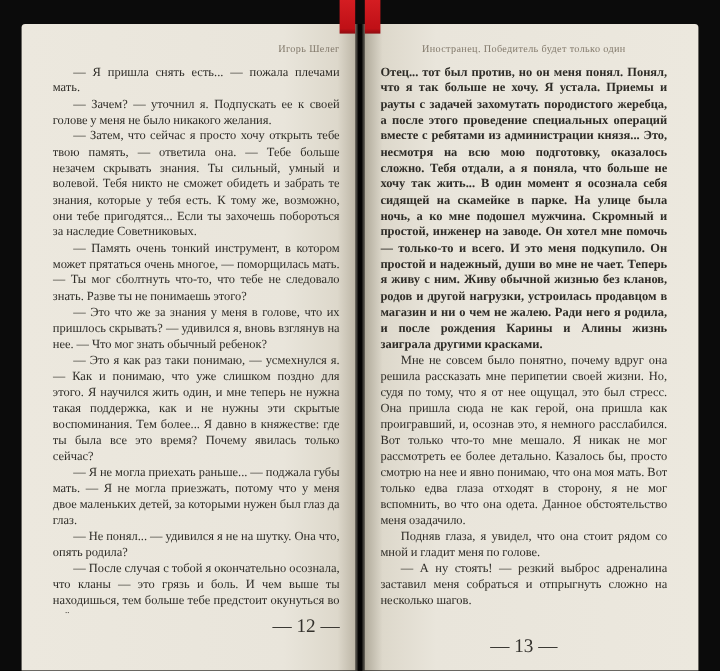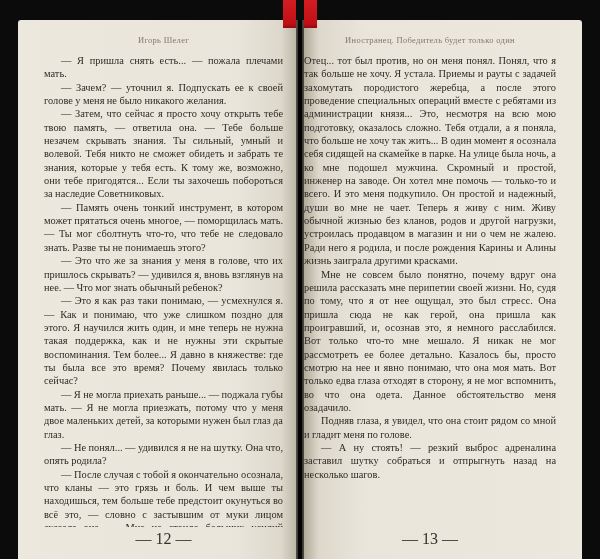--- a/index.html
+++ b/index.html
@@ -26,26 +26,27 @@
     background: #141210;
   }
   .page {
     width: calc(50% - 2px);
     box-sizing: border-box;
     display: flex;
     flex-direction: column;
     position: relative;
   }
   .page-left {
-    padding: 15px 15px 8px 26px;
+    padding: 15px 15px 24px 26px;
     background: linear-gradient(to right, #ece8de 0%, #e9e5db 78%, #ddd8cb 94%, #b9b2a2 100%);
     border-radius: 3px 0 0 0;
+    align-items: flex-end;
   }
   .page-right {
-    padding: 15px 26px 8px 2px;
+    padding: 15px 26px 8px 15px;
     background: linear-gradient(to left, #ece8de 0%, #e9e5db 78%, #ddd8cb 94%, #aaa494 100%);
     border-radius: 0 3px 0 0;
   }
   .running-header {
     text-align: center;
     font-size: 8.5px;
     letter-spacing: 0.3px;
     color: #81786a;
     white-space: nowrap;
     overflow: hidden;
@@ -62,20 +63,21 @@
     hyphens: auto;
     -webkit-hyphens: auto;
     word-spacing: -0.2px;
   }
   .para {
     margin: 0;
     text-indent: 17px;
   }
   .page-right .body-text .para:first-child {
     text-indent: 0;
+    font-weight: bold;
   }
   .page-footer {
     flex: 0 0 auto;
     text-align: center;
     font-size: 16px;
     color: #33312c;
     padding: 3px 0 3px;
   }
   .ribbon {
     position: absolute;
@@ -120,21 +122,21 @@
         </div>
       <div class="page-footer">— 12 —</div>
     </div>
 
     <div class="page page-right">
       <div class="running-header">Иностранец. Победитель будет только один</div>
       <div class="body-text">
           <p class="para">Отец... тот был против, но он меня понял. Понял, что я так больше не хочу. Я устала. Приемы и рауты с задачей захомутать породистого жеребца, а после этого проведение специальных операций вместе с ребятами из администрации князя... Это, несмотря на всю мою подготовку, оказалось сложно. Тебя отдали, а я поняла, что больше не хочу так жить... В один момент я осознала себя сидящей на скамейке в парке. На улице была ночь, а ко мне подошел мужчина. Скромный и простой, инженер на заводе. Он хотел мне помочь — только-то и всего. И это меня подкупило. Он простой и надежный, души во мне не чает. Теперь я живу с ним. Живу обычной жизнью без кланов, родов и другой нагрузки, устроилась продавцом в магазин и ни о чем не жалею. Ради него я родила, и после рождения Карины и Алины жизнь заиграла другими красками.</p>
           <p class="para">Мне не совсем было понятно, почему вдруг она решила рассказать мне перипетии своей жизни. Но, судя по тому, что я от нее ощущал, это был стресс. Она пришла сюда не как герой, она пришла как проигравший, и, осознав это, я немного расслабился. Вот только что-то мне мешало. Я никак не мог рассмотреть ее более детально. Казалось бы, просто смотрю на нее и явно понимаю, что она моя мать. Вот только едва глаза отходят в сторону, я не мог вспомнить, во что она одета. Данное обстоятельство меня озадачило.</p>
           <p class="para">Подняв глаза, я увидел, что она стоит рядом со мной и гладит меня по голове.</p>
-          <p class="para">— А ну стоять! — резкий выброс адреналина заставил шутку собраться и отпрыгнуть назад на несколько шагов.</p>
+          <p class="para">— А ну стоять! — резкий выброс адреналина заставил меня собраться и отпрыгнуть сложно на несколько шагов.</p>
         </div>
       <div class="page-footer">— 13 —</div>
     </div>
 
   </div>
 
   <div class="spine-shadow"></div>
 
   <div class="ribbon ribbon-left"></div>
   <div class="ribbon ribbon-right"></div>

